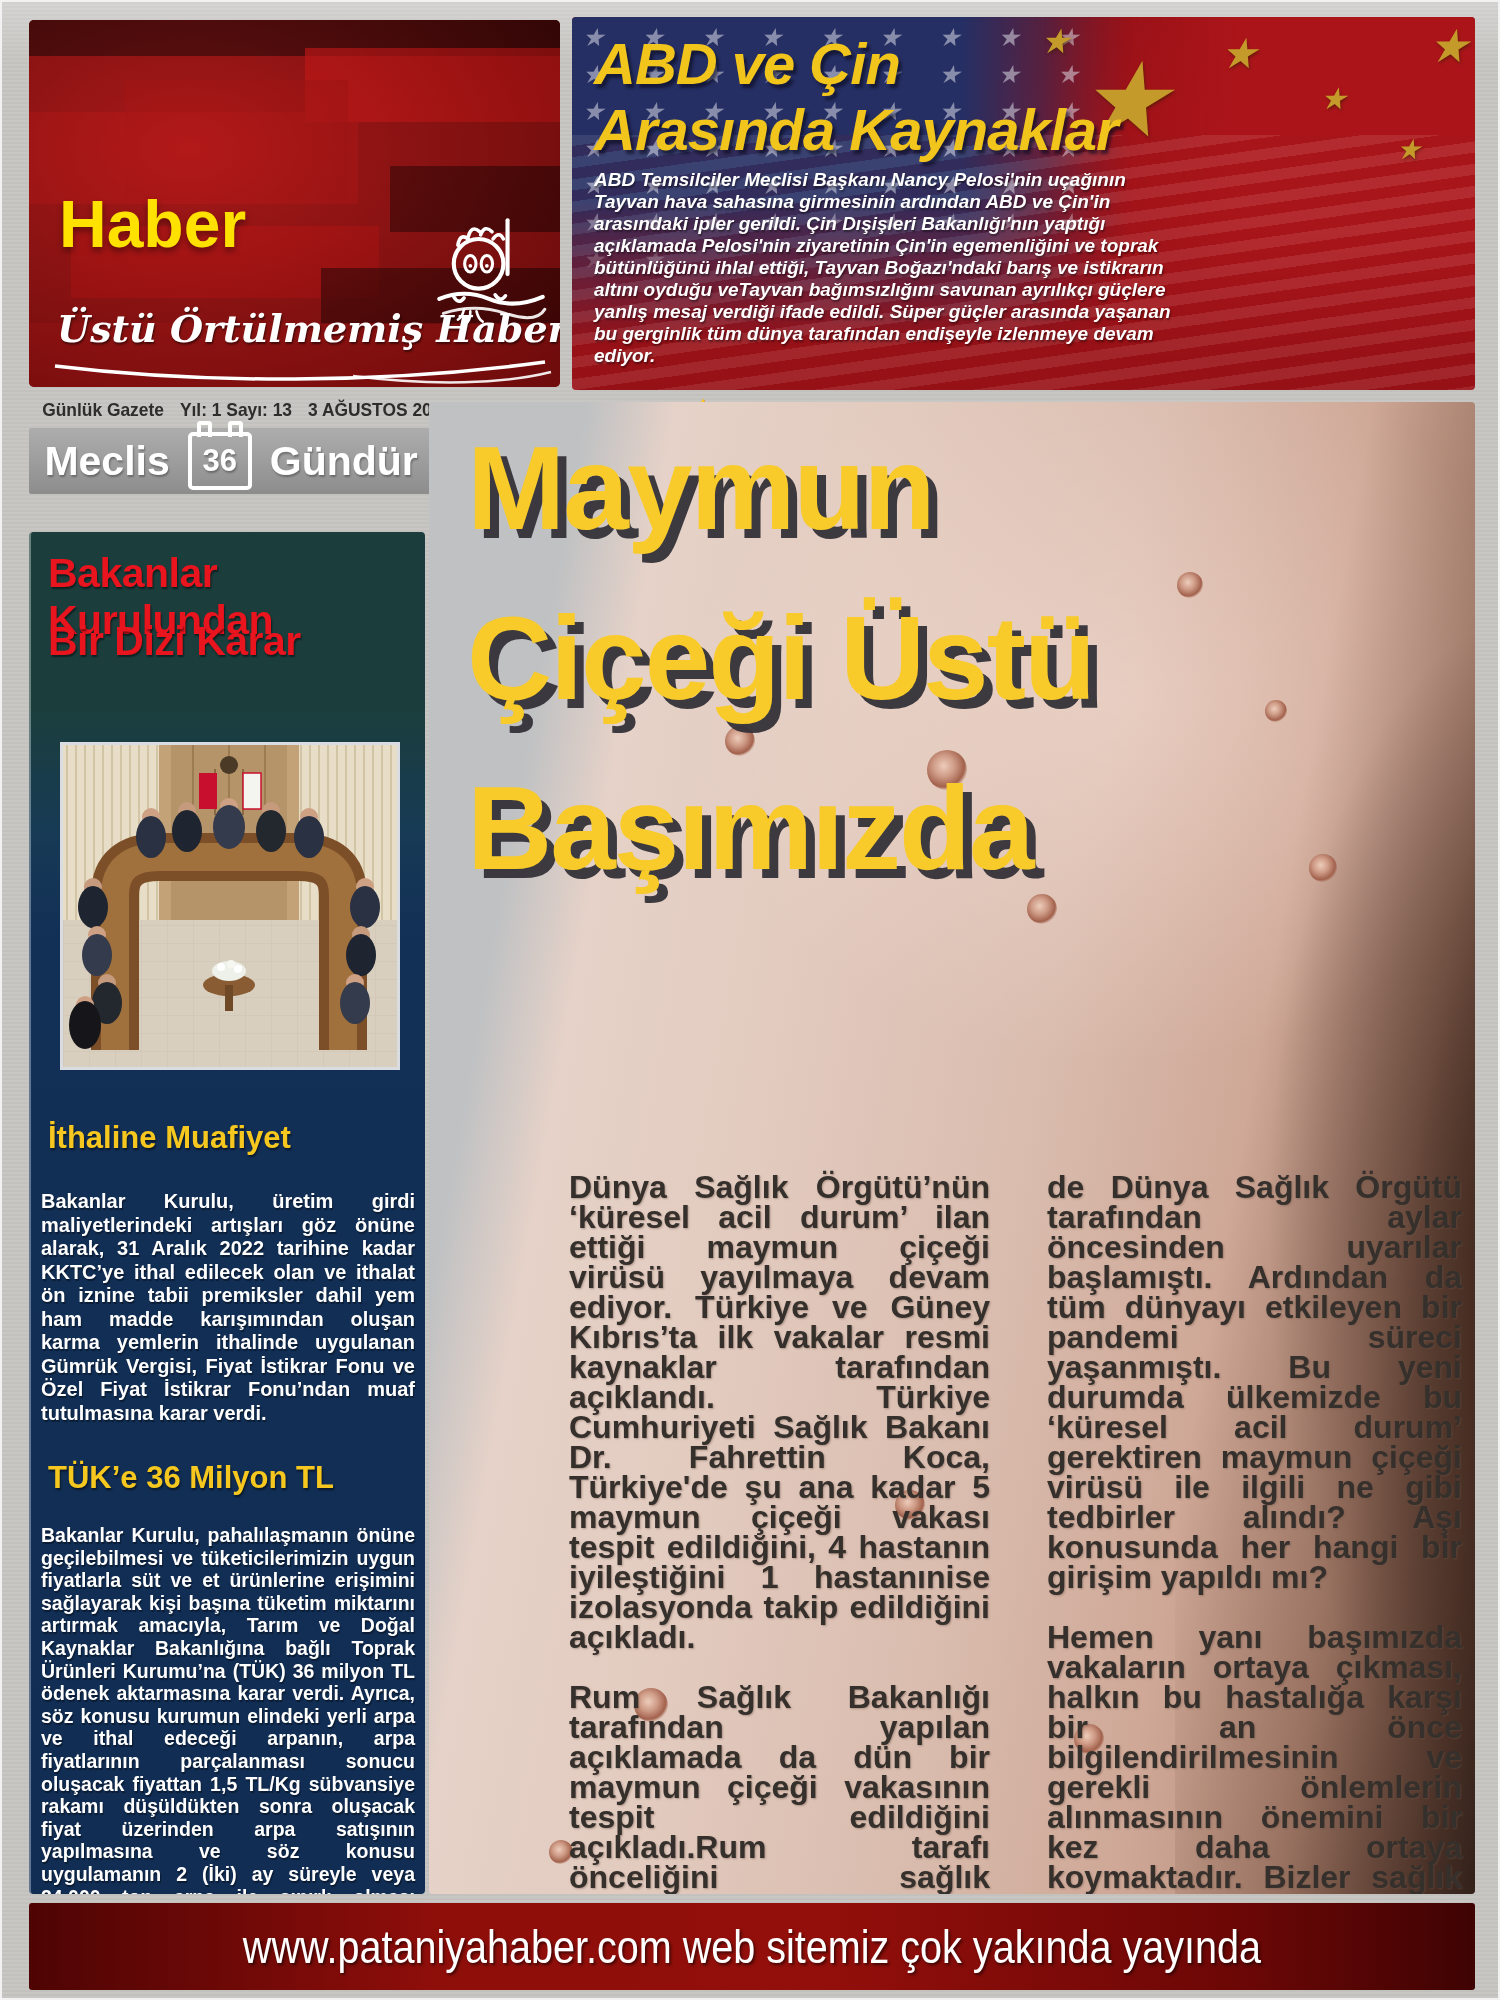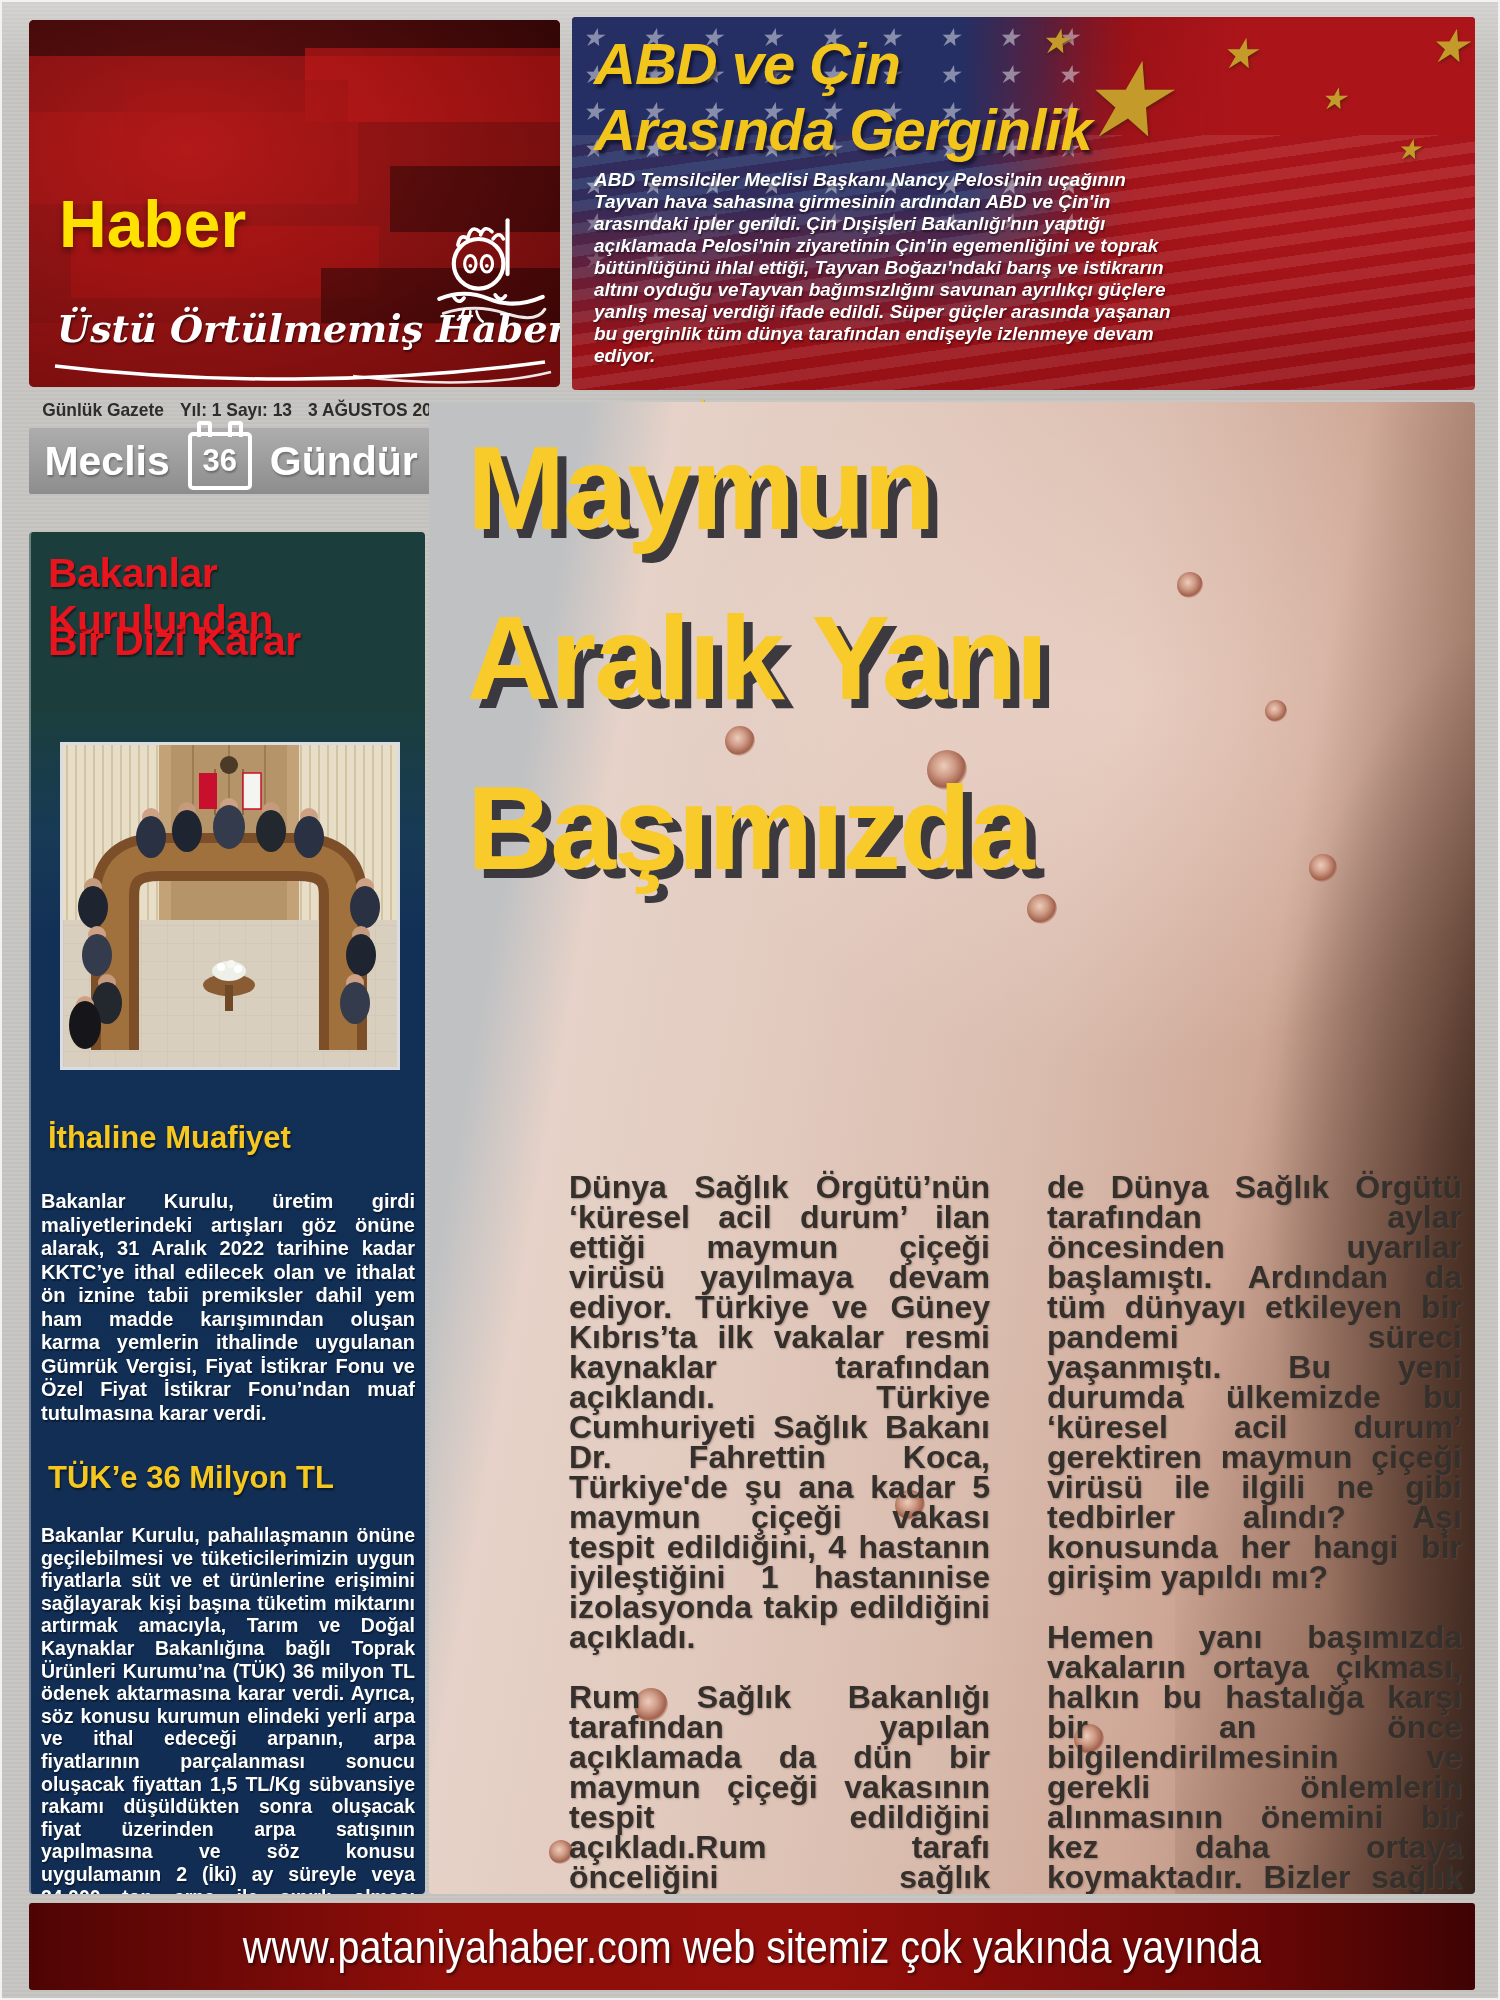--- a/index.html
+++ b/index.html
@@ -162,21 +162,21 @@
     <div class="flag-stripes"></div>
     <div class="flag-stars"></div>
     <div class="st st1"></div>
     <div class="st st2"></div>
     <div class="st st3"></div>
     <div class="st st4"></div>
     <div class="st st5"></div>
     <div class="st st6"></div>
     <div class="us-head">
       <div>ABD ve Çin</div>
-      <div>Arasında Gerginlik</div>
+      <div>Arasında Kaynaklar</div>
     </div>
     <p class="us-body">ABD Temsilciler Meclisi Başkanı Nancy Pelosi'nin uçağının Tayvan hava sahasına girmesinin ardından ABD ve Çin'in arasındaki ipler gerildi. Çin Dışişleri Bakanlığı'nın yaptığı açıklamada Pelosi'nin ziyaretinin Çin'in egemenliğini ve toprak bütünlüğünü ihlal ettiği, Tayvan Boğazı'ndaki barış ve istikrarın altını oyduğu veTayvan bağımsızlığını savunan ayrılıkçı güçlere yanlış mesaj verdiği ifade edildi. Süper güçler arasında yaşanan bu gerginlik tüm dünya tarafından endişeyle izlenmeye devam ediyor.</p>
   </section>
 
   <section class="abs cabinet">
     <div class="cab-h cab-h1">Bakanlar Kurulundan</div>
     <div class="cab-h cab-h2">Bir Dizi Karar</div>
 
     <div class="cab-photo">
       <svg width="334" height="322" viewBox="0 0 334 322">
@@ -275,21 +275,21 @@
     <div class="les l3"></div>
     <div class="les l4"></div>
     <div class="les l5"></div>
     <div class="les l6"></div>
     <div class="les l7"></div>
     <div class="les l8"></div>
     <div class="les l9"></div>
     <div class="les l10"></div>
 
     <div class="mp-line mp-l1">Maymun</div>
-    <div class="mp-line mp-l2">Aralık Yanı</div>
+    <div class="mp-line mp-l2">Çiçeği Üstü</div>
     <div class="mp-line mp-l3">Başımızda</div>
 
     <div class="mp-col mp-col1">
       <p>Dünya Sağlık Örgütü’nün ‘küresel acil durum’ ilan ettiği maymun çiçeği virüsü yayılmaya devam ediyor. Türkiye ve Güney Kıbrıs’ta ilk vakalar resmi kaynaklar tarafından açıklandı. Türkiye Cumhuriyeti Sağlık Bakanı Dr. Fahrettin Koca, Türkiye'de şu ana kadar 5 maymun çiçeği vakası tespit edildiğini, 4 hastanın iyileştiğini 1 hastanınise izolasyonda takip edildiğini açıkladı.</p>
       <p>Rum Sağlık Bakanlığı tarafından yapılan açıklamada da dün bir maymun çiçeği vakasının tespit edildiğini açıkladı.Rum tarafı önceliğini sağlık çalışanlarının oluşturduğu risk grubundaki kişilerin aşılanması için aşı teminine başladı. Hatırlanacağı üzere Covid-19 salgını ilgili</p>
     </div>
     <div class="mp-col mp-col2">
       <p>de Dünya Sağlık Örgütü tarafından aylar öncesinden uyarılar başlamıştı. Ardından da tüm dünyayı etkileyen bir pandemi süreci yaşanmıştı. Bu yeni durumda ülkemizde bu ‘küresel acil durum’ gerektiren maymun çiçeği virüsü ile ilgili ne gibi tedbirler alındı? Aşı konusunda her hangi bir girişim yapıldı mı?</p>
       <p>Hemen yanı başımızda vakaların ortaya çıkması, halkın bu hastalığa karşı bir an önce bilgilendirilmesinin ve gerekli önlemlerin alınmasının önemini bir kez daha ortaya koymaktadır. Bizler sağlık sisteminde yaşadığımız sorunlarımızla uğraşırken salgın tedbirlerini gözden kaçırmayalım.</p>
     </div>

